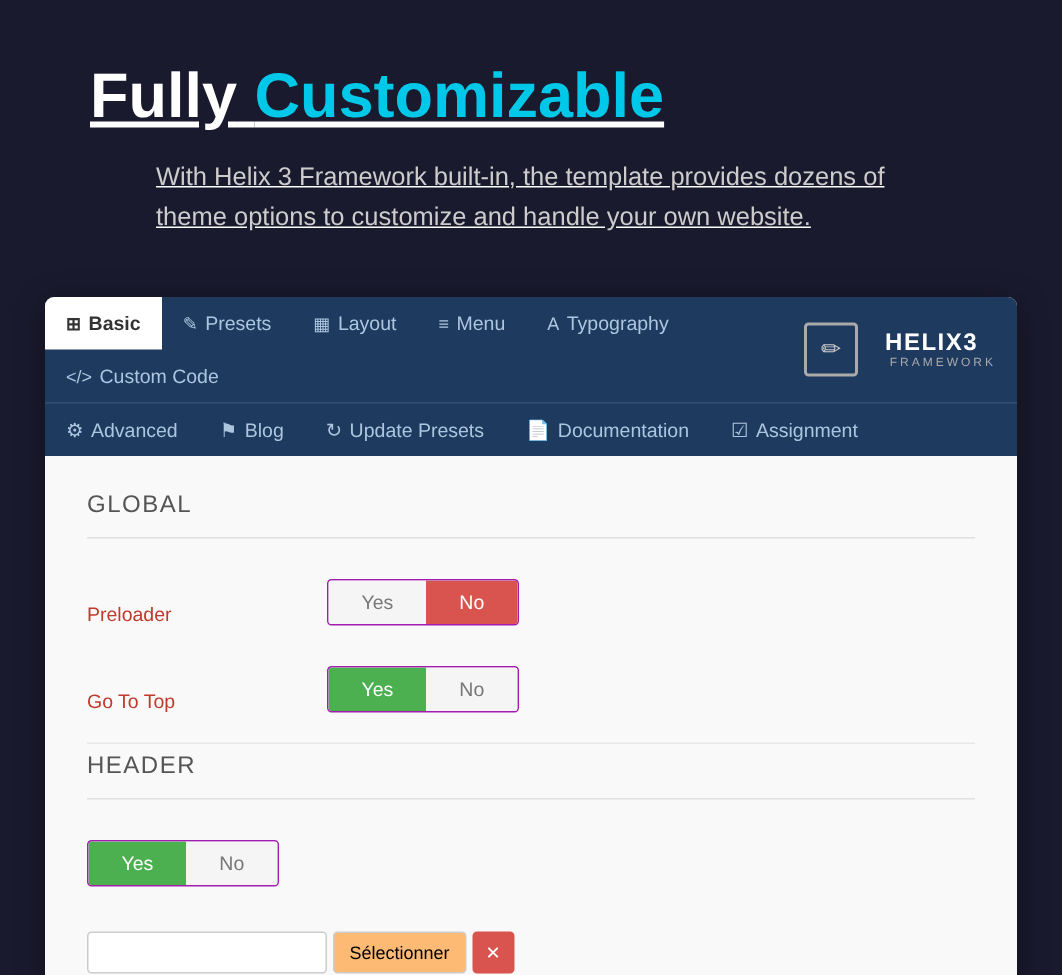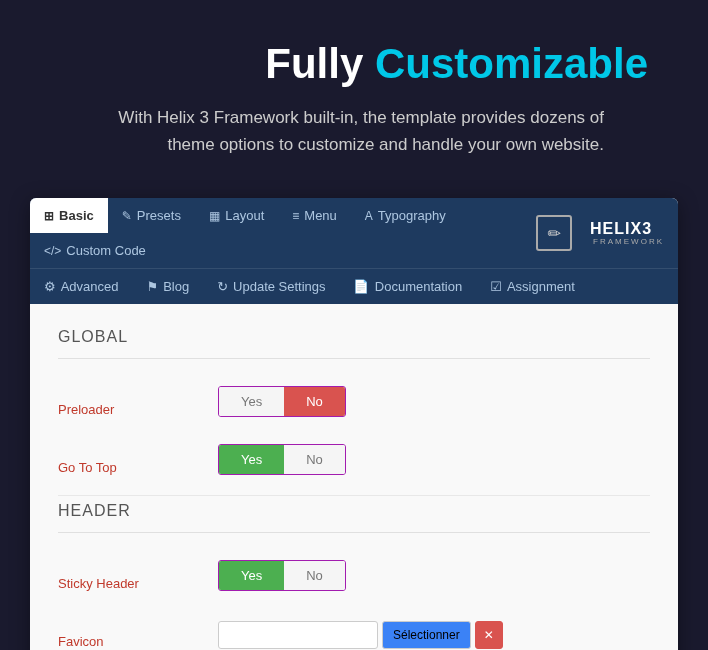--- a/index.html
+++ b/index.html
@@ -8,23 +8,24 @@
       background: #1a1a2e;
       width: 708px;
       min-height: 650px;
       display: flex;
       flex-direction: column;
       align-items: center;
     }
 
     .hero-section {
       width: 100%;
-      text-align: right;
+      text-align: left;
       padding: 40px 60px 30px;
       color: #fff;
+      text-decoration: underline;
     }
 
     .hero-title {
       font-size: 42px;
       font-weight: 900;
       margin-bottom: 16px;
       color: #fff;
     }
 
     .hero-title .accent {
@@ -269,21 +270,21 @@
       <div class="nav-bottom-tab">
         <span>⚙</span>
         <span>Advanced</span>
       </div>
       <div class="nav-bottom-tab">
         <span>⚑</span>
         <span>Blog</span>
       </div>
       <div class="nav-bottom-tab">
         <span>↻</span>
-        <span>Update Settings</span>
+        <span>Update Presets</span>
       </div>
       <div class="nav-bottom-tab">
         <span>📄</span>
         <span>Documentation</span>
       </div>
       <div class="nav-bottom-tab">
         <span>☑</span>
         <span>Assignment</span>
       </div>
     </div>
@@ -308,30 +309,28 @@
           <button class="toggle-btn active-yes">Yes</button>
           <button class="toggle-btn inactive">No</button>
         </div>
       </div>
     </div>
 
     <div class="section-gap">
       <div class="section-header">HEADER</div>
 
       <div class="form-row">
-        <span class="form-label">Sticky Header</span>
         <div class="toggle-group">
           <button class="toggle-btn active-yes">Yes</button>
           <button class="toggle-btn inactive">No</button>
         </div>
       </div>
 
       <div class="form-row">
-        <span class="form-label">Favicon</span>
         <div style="display:flex; align-items:center; gap:4px;">
           <input type="text" style="width: 160px; padding: 6px 8px; border: 1px solid rgb(204, 204, 204); border-radius: 3px; font-size: 12px;" placeholder="">
-          <button style="padding:6px 10px; background:#3b82f6; border:1px solid #ccc; border-radius:3px; font-size:12px; cursor:pointer;">Sélectionner</button>
+          <button style="padding:6px 10px; background:#fdba74; border:1px solid #ccc; border-radius:3px; font-size:12px; cursor:pointer;">Sélectionner</button>
           <button style="padding:6px 8px; background:#d9534f; border:1px solid #d9534f; border-radius:3px; color:#fff; font-size:12px; cursor:pointer;">✕</button>
         </div>
       </div>
     </div>
   </div>
 </div>
 
 </body></html>

